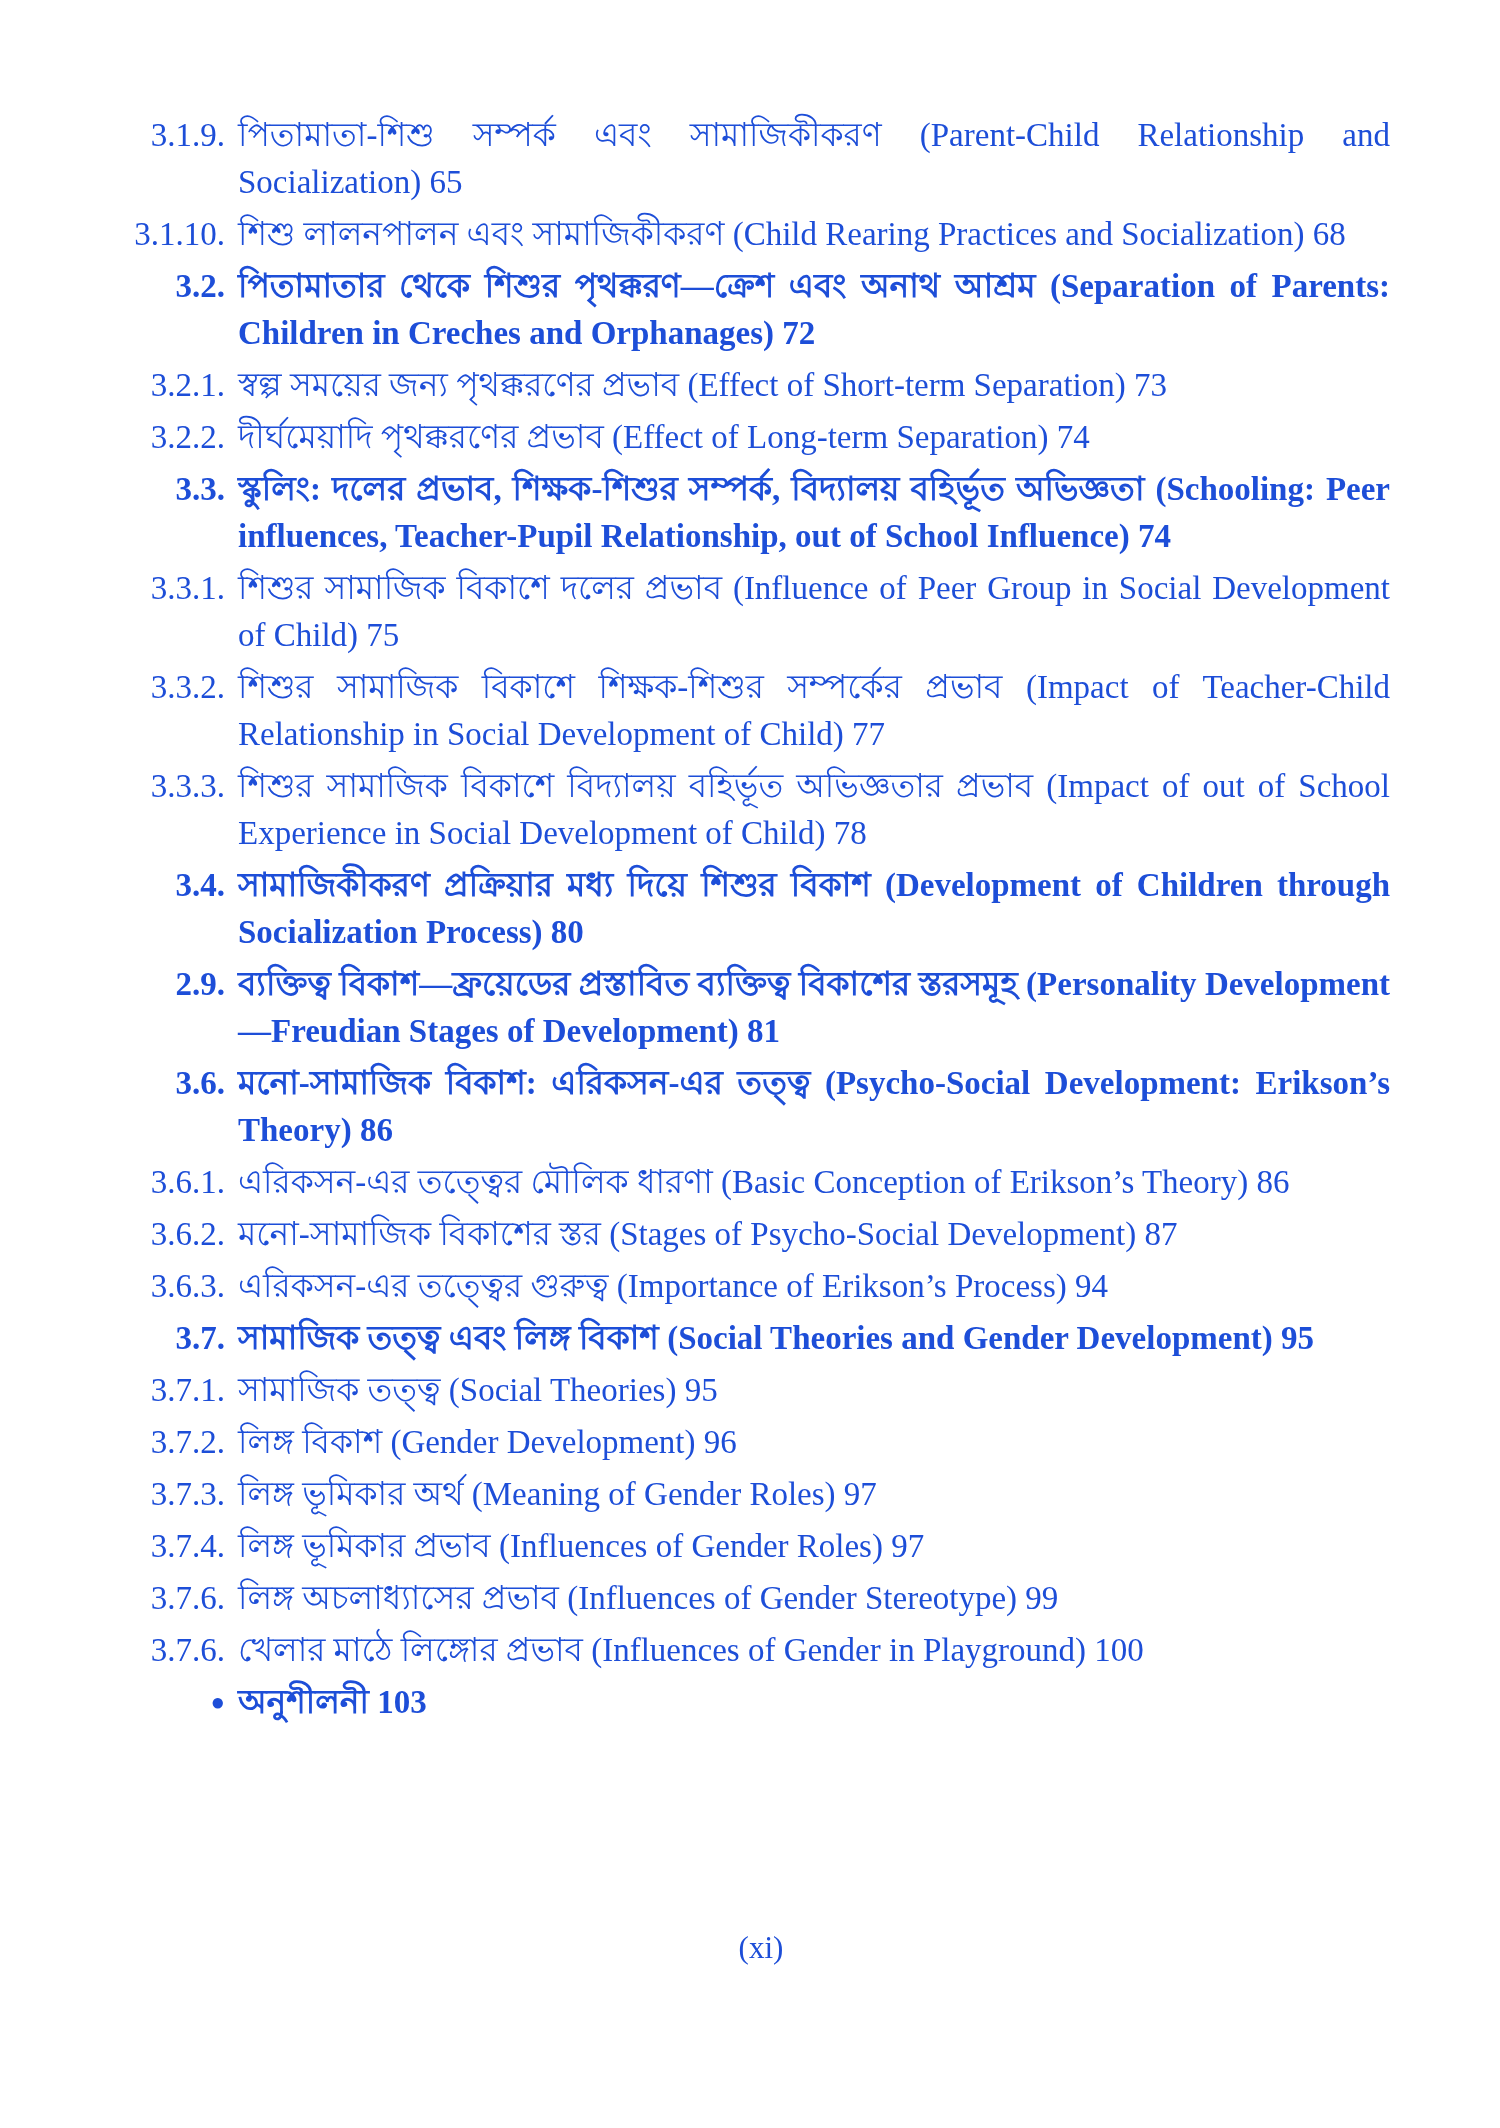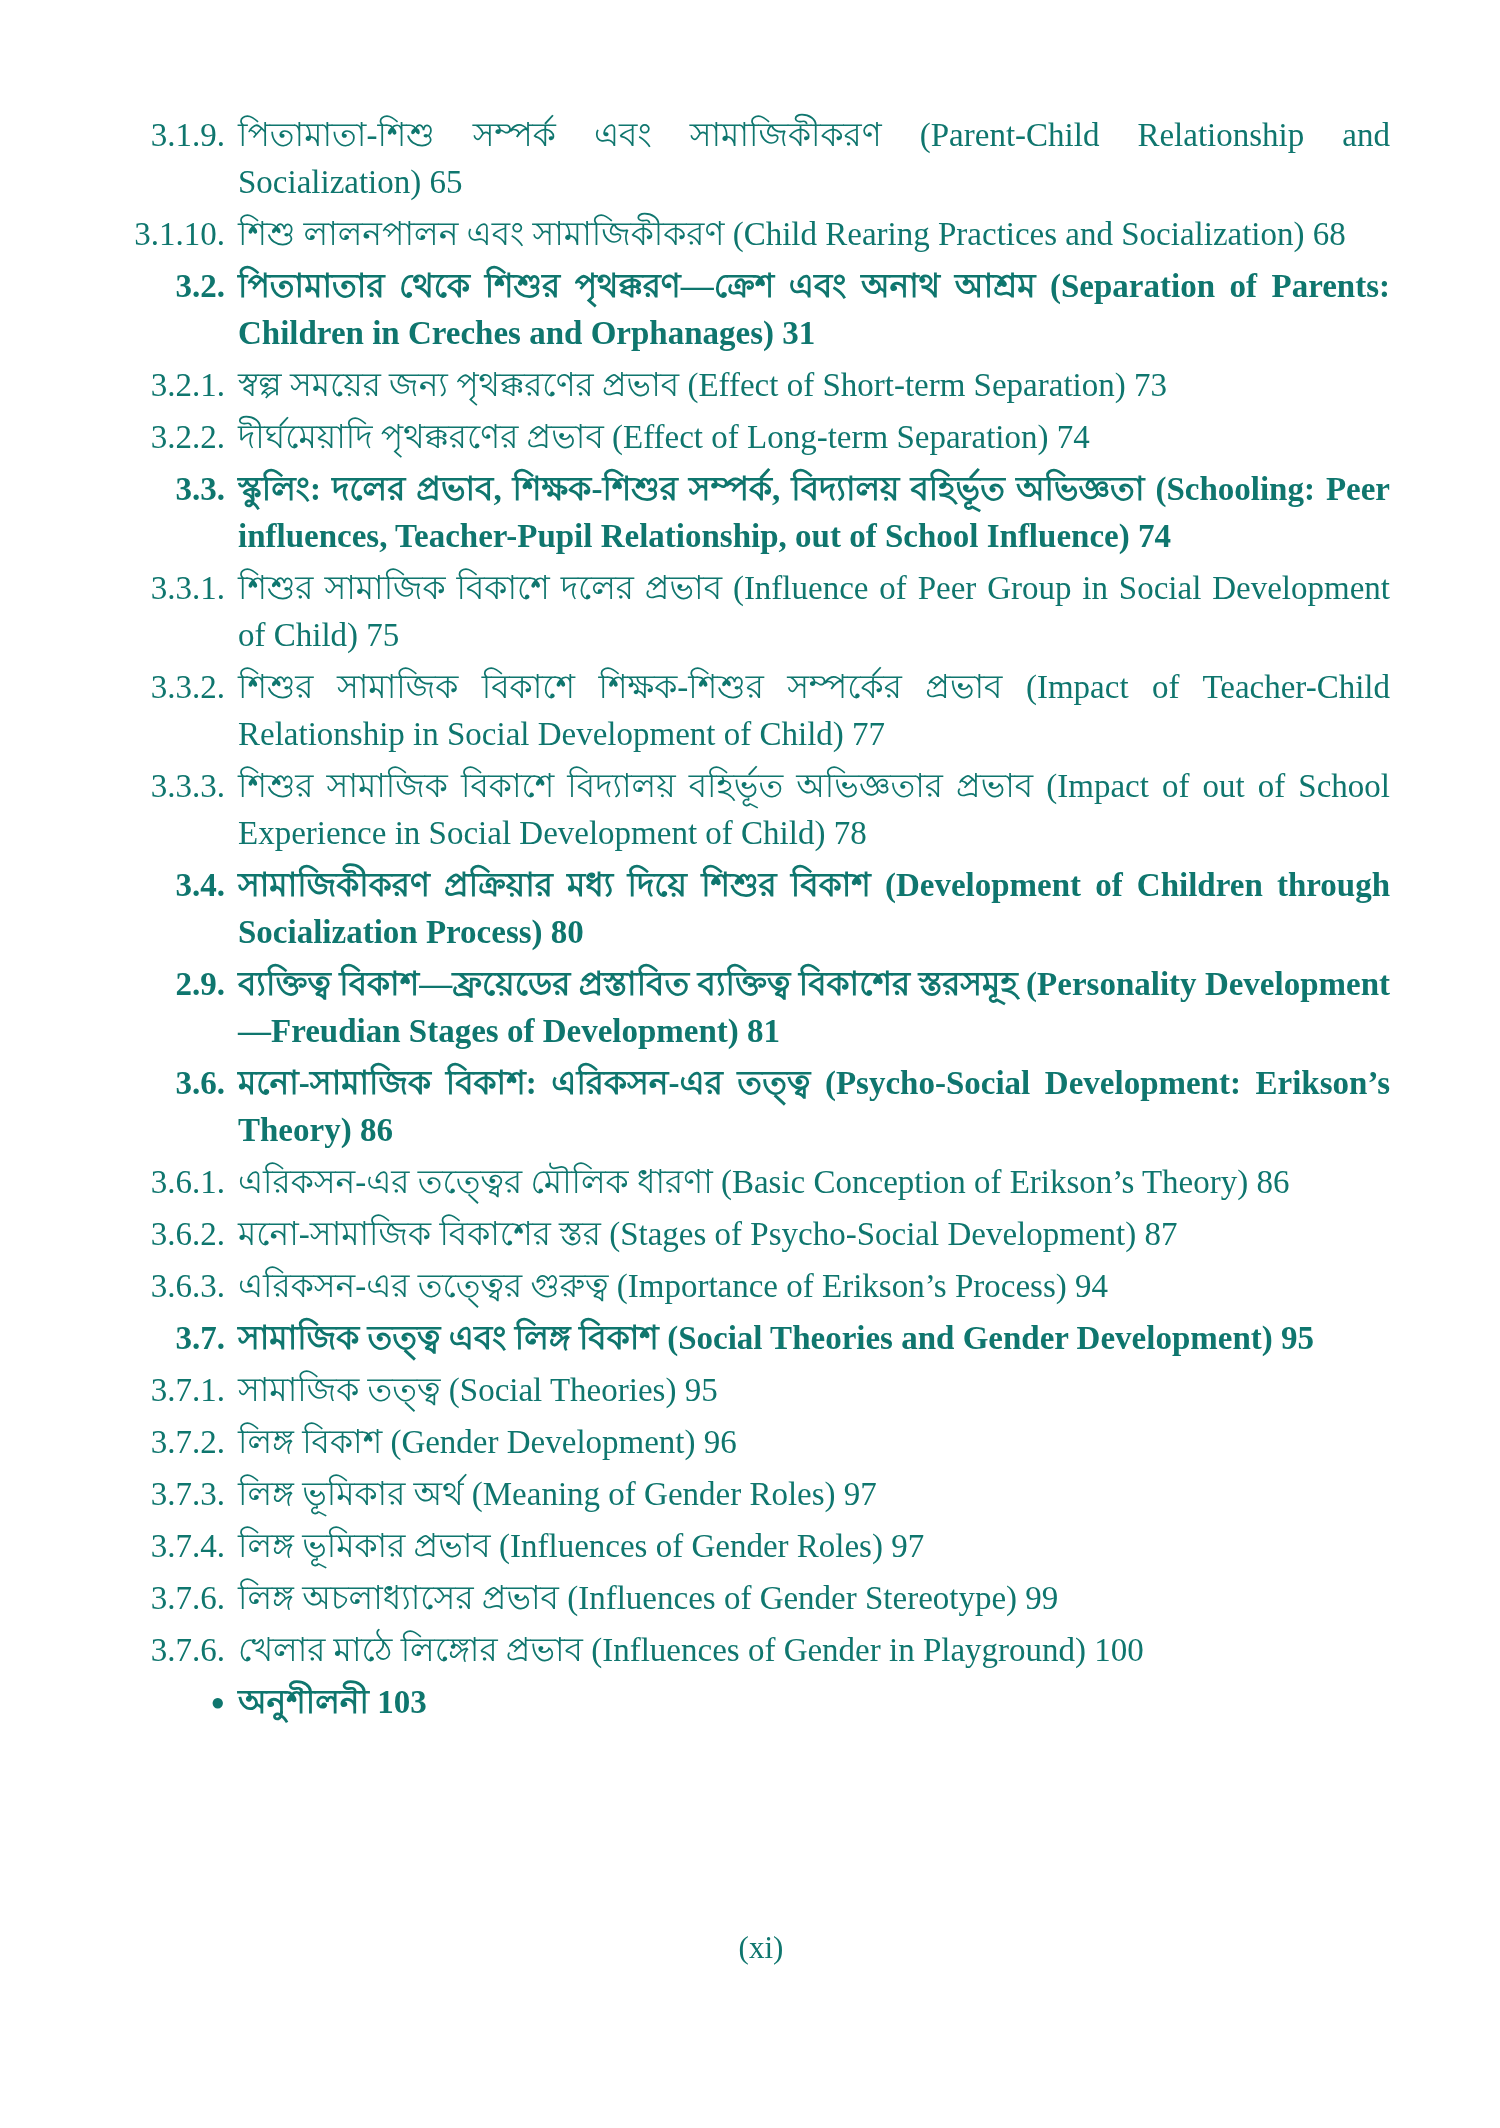--- a/index.html
+++ b/index.html
@@ -6,21 +6,21 @@
     margin: 0;
     padding: 0;
     background: #e8e8e8;
   }
   .page {
     position: relative;
     width: 1500px;
     height: 2128px;
     margin: 0 auto;
     background: #ffffff;
-    color: #0f766e;
+    color: #1d4ed8;
     font-family: "Liberation Serif", "DejaVu Serif", serif;
     overflow: hidden;
   }
   .toc {
     position: absolute;
     left: 128px;
     top: 112px;
     width: 1262px;
   }
   .entry {
@@ -80,21 +80,21 @@
       <span class="en">(Child Rearing Practices and Socialization)</span>
       <span class="pg">68</span>
     </span>
   </div>
 
   <div class="entry bold">
     <span class="num">3.2.</span>
     <span class="txt">
       <span class="bn">পিতামাতার থেকে শিশুর পৃথক্করণ—ক্রেশ এবং অনাথ আশ্রম</span>
       <span class="en">(Separation of Parents: Children in Creches and Orphanages)</span>
-      <span class="pg">31</span>
+      <span class="pg">72</span>
     </span>
   </div>
 
   <div class="entry">
     <span class="num">3.2.1.</span>
     <span class="txt">
       <span class="bn">স্বল্প সময়ের জন্য পৃথক্করণের প্রভাব</span>
       <span class="en">(Effect of Short-term Separation)</span>
       <span class="pg">73</span>
     </span>

